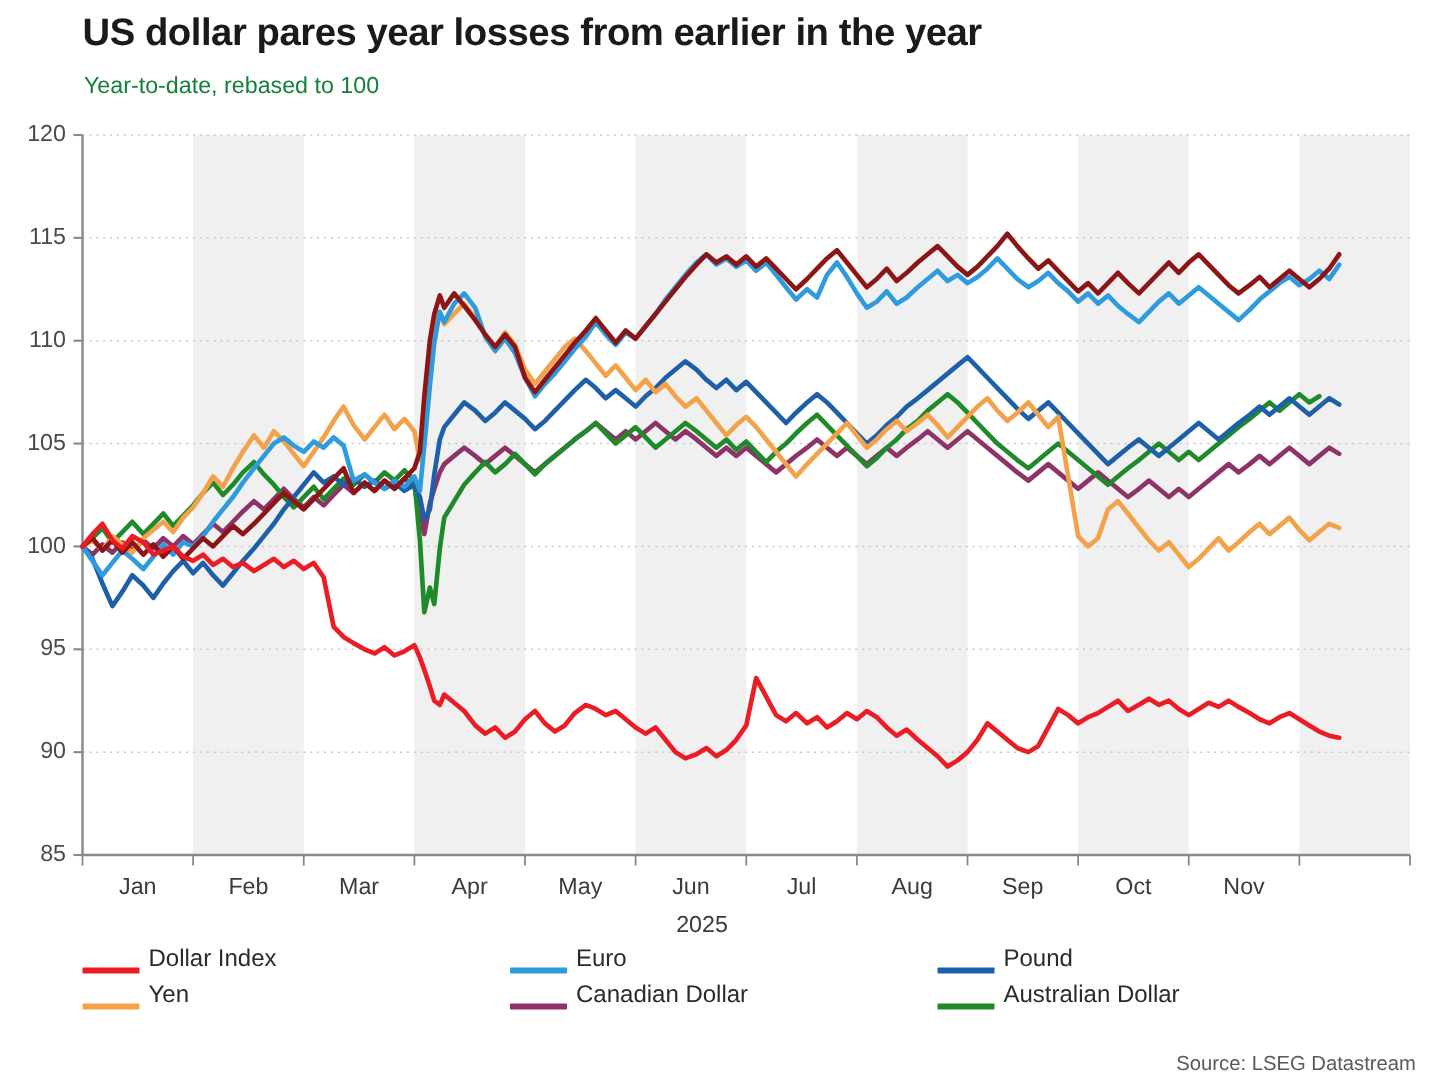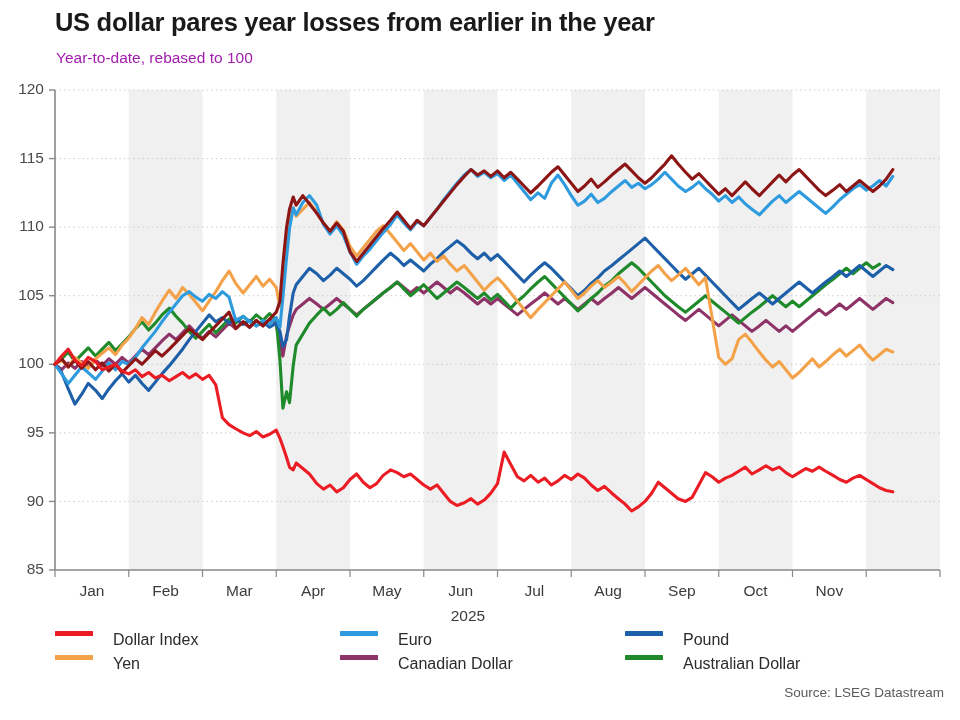--- a/index.html
+++ b/index.html
@@ -17,21 +17,21 @@
     font-size: 25.5px;
     font-weight: bold;
     color: #1a1a1a;
     letter-spacing: -0.3px;
     white-space: nowrap;
   }
   #chart-subtitle {
     position: absolute;
     left: 56px; top: 49px;
     font-size: 15.5px;
-    color: #a21caf;
+    color: #15803d;
     white-space: nowrap;
   }
   #plot-wrap {
     position: absolute;
     left: 0; top: 0;
     width: 960px; height: 720px;
   }
   svg { display: block; }
   .ytick-label {
     font-size: 15.5px;
@@ -56,36 +56,36 @@
     position: absolute;
     left: 55px; top: 628px;
     width: 880px;
     display: grid;
     grid-template-columns: 285px 285px 285px;
     grid-auto-rows: 24px;
     align-items: center;
   }
   .legend-item {
     display: flex;
-    align-items: flex-start;
-    gap: 20px;
+    align-items: flex-end;
+    gap: 6px;
   }
   .legend-swatch {
     width: 38px; height: 4.5px;
     border-radius: 0.5px;
     flex: none;
   }
   .legend-label {
     font-size: 16px;
     color: #2b2b2b;
     white-space: nowrap;
   }
   #source-note {
     position: absolute;
-    right: 16px; bottom: 20px;
+    right: 16px; bottom: 4px;
     font-size: 13.5px;
     color: #5a5a5a;
     white-space: nowrap;
   }
 </style>
 </head>
 <body>
 
 <div id="chart-title">US dollar pares year losses from earlier in the year</div>
 <div id="chart-subtitle">Year-to-date, rebased to 100</div>

